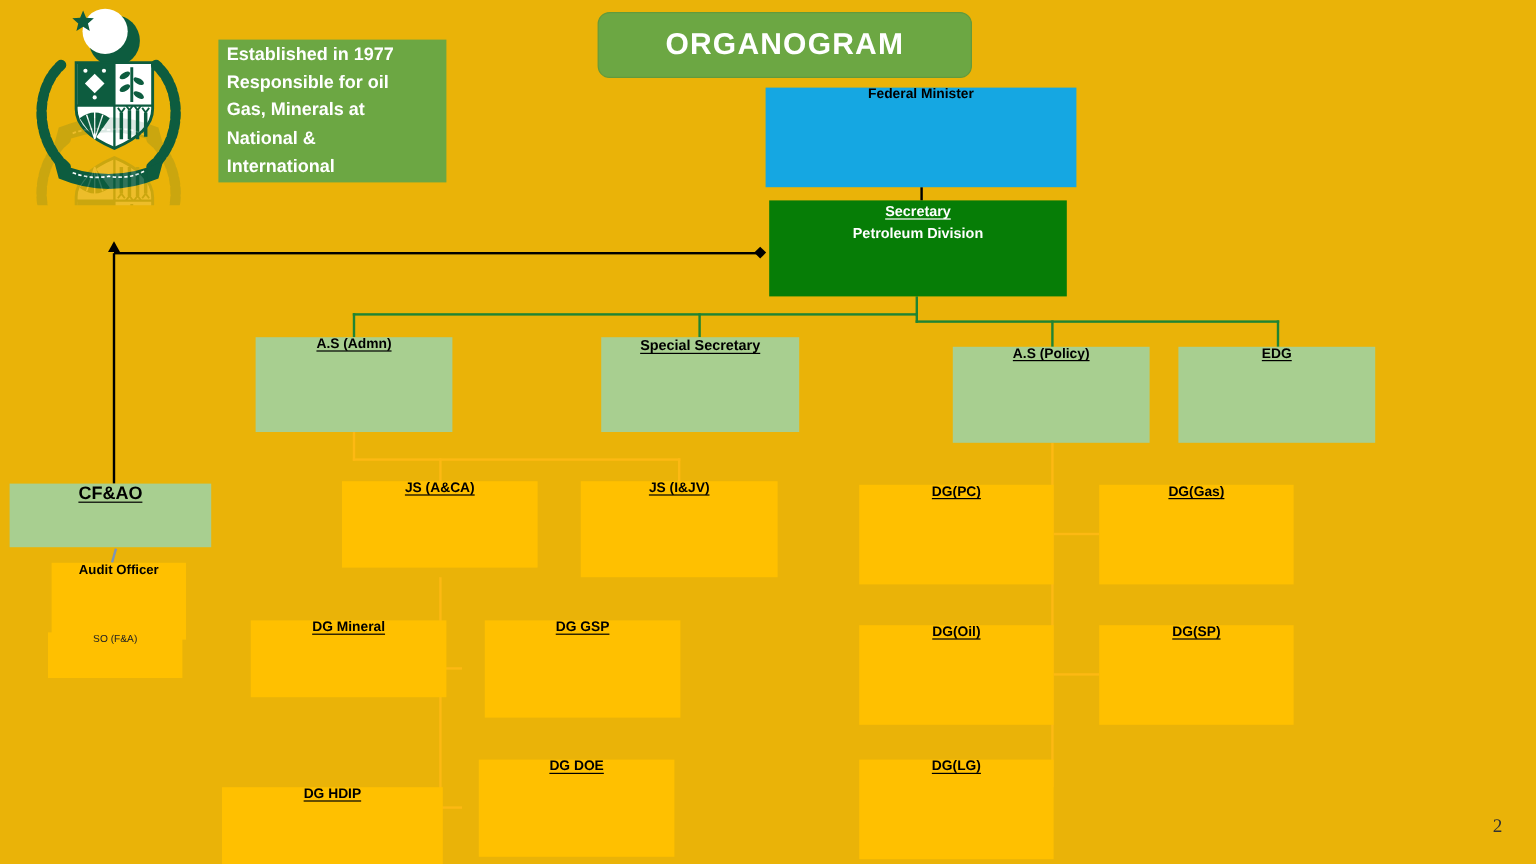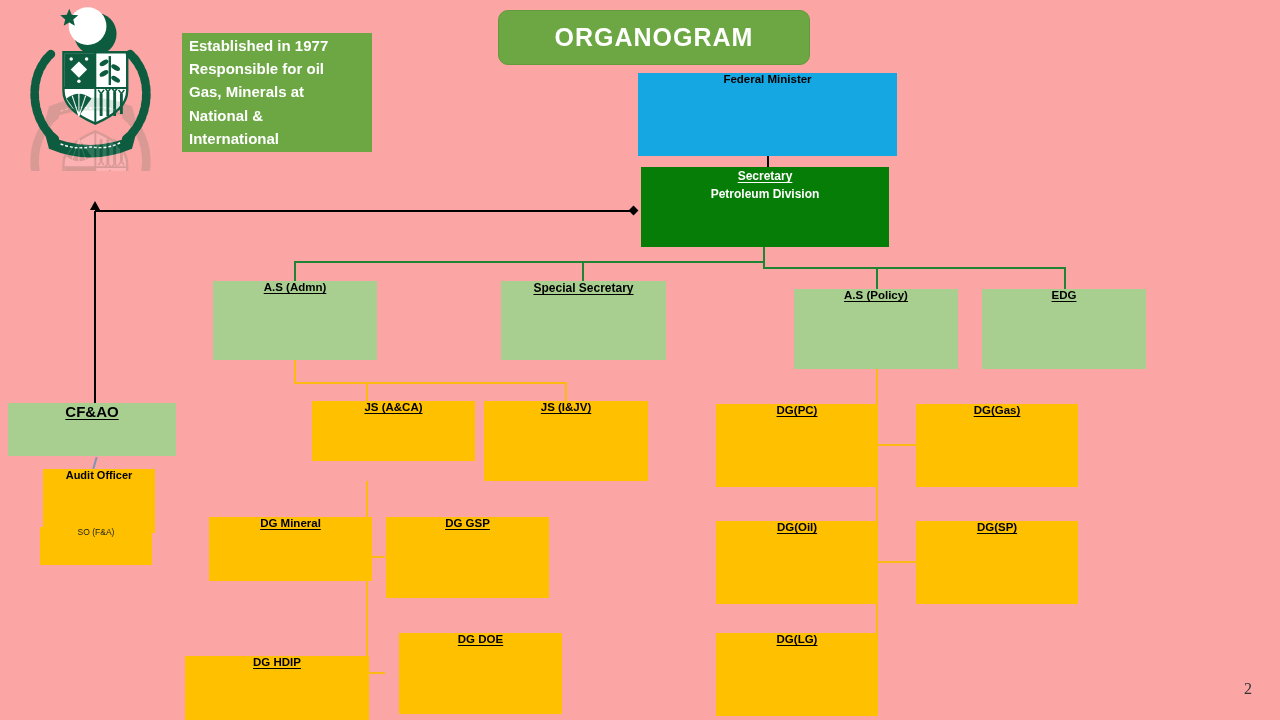--- a/index.html
+++ b/index.html
@@ -1,16 +1,16 @@
 <!DOCTYPE html>
 <html><head>
 <meta charset="utf-8">
 <style>
   html,body{margin:0;padding:0;background:#ffffff;}
-  #slide{position:relative;width:1280px;height:720px;background:#fca5a5;overflow:hidden;
+  #slide{position:relative;width:1280px;height:720px;background:#eab308;overflow:hidden;
          font-family:"Liberation Sans",sans-serif;}
   .node{position:absolute;display:flex;flex-direction:column;align-items:center;
         text-align:center;font-weight:bold;color:#000;z-index:2;box-sizing:border-box;}
   .lgreen{background:#a8cf90;}
   .yellow{background:#ffc000;}
   .blue{background:#15a7e2;}
   .dgreen{background:#067d06;color:#ffffff;}
   .u{text-decoration:underline;text-underline-offset:2px;}
   .fs11{font-size:11.5px;}
   .line{position:absolute;z-index:1;}
@@ -128,31 +128,31 @@
   <div class="node lgreen" style="left:8px;top:403px;width:168px;height:53px;font-size:15px;">
     <span class="u">CF&amp;AO</span>
   </div>
   <div class="node yellow" style="left:43px;top:469px;width:112px;height:64px;font-size:11px;">
     <span>Audit Officer</span>
   </div>
   <div class="node yellow" style="left:40px;top:527px;width:112px;height:38px;font-size:8.5px;font-weight:normal;color:#222;">
     <span>SO (F&amp;A)</span>
   </div>
 
-  <div class="node yellow fs11" style="left:285px;top:401px;width:163px;height:60px;margin-left:27px;">
+  <div class="node yellow fs11" style="left:285px;top:401px;width:163px;height:72px;">
     <span class="u">JS (A&amp;CA)</span>
   </div>
   <div class="node yellow fs11" style="left:484px;top:401px;width:164px;height:80px;">
     <span class="u">JS (I&amp;JV)</span>
   </div>
 
   <div class="node yellow fs11" style="left:185px;top:517px;width:163px;height:64px;margin-left:24px;">
     <span class="u">DG Mineral</span>
   </div>
-  <div class="node yellow fs11" style="left:386px;top:517px;width:163px;height:81px;">
+  <div class="node yellow fs11" style="left:404px;top:517px;width:163px;height:81px;">
     <span class="u">DG GSP</span>
   </div>
   <div class="node yellow fs11" style="left:185px;top:656px;width:184px;height:81px;">
     <span class="u">DG HDIP</span>
   </div>
   <div class="node yellow fs11" style="left:385px;top:633px;width:163px;height:81px;margin-left:14px;">
     <span class="u">DG DOE</span>
   </div>
 
   <div class="node yellow fs11" style="left:716px;top:404px;width:162px;height:83px;">

